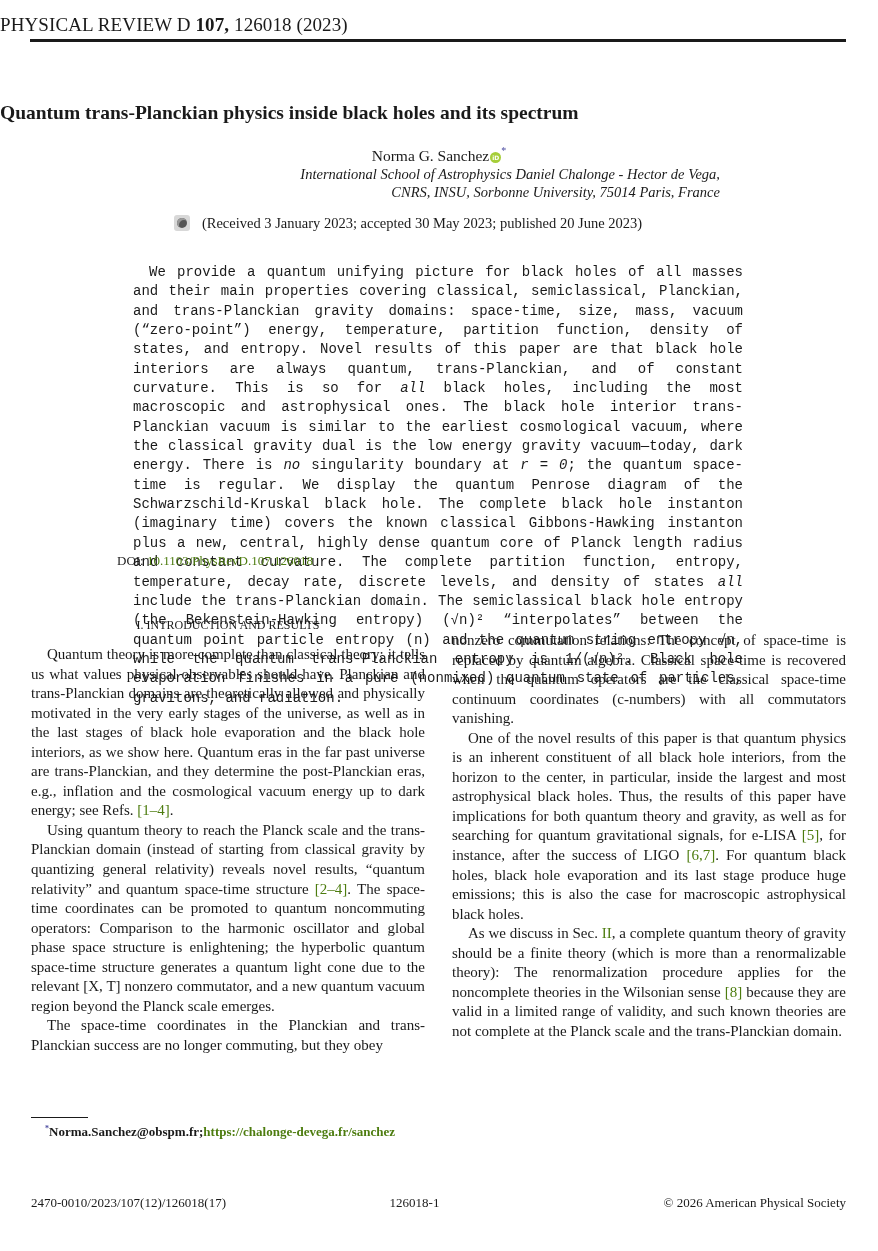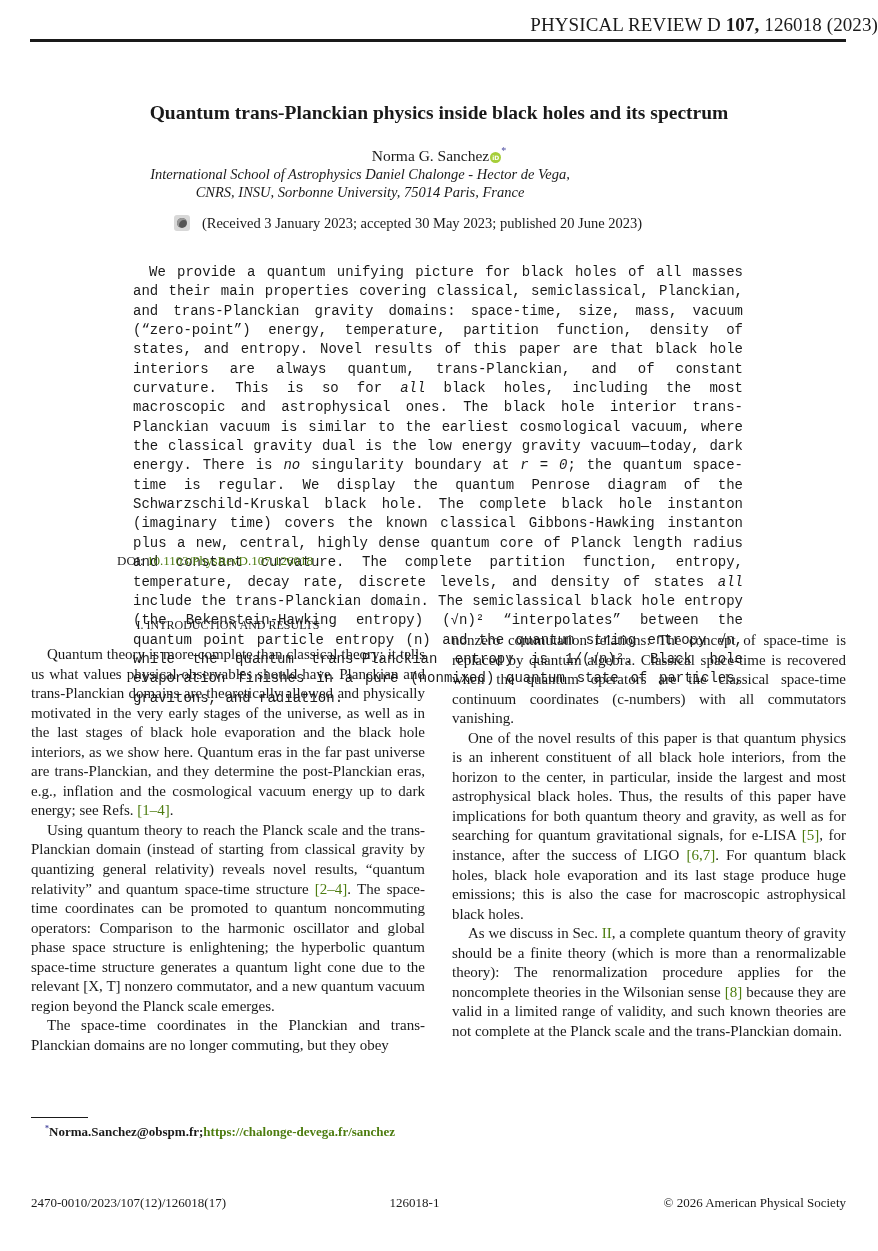--- a/index.html
+++ b/index.html
@@ -1,27 +1,27 @@
 <!DOCTYPE html>
 <html><head>
 <meta charset="utf-8">
 <style>
   html, body { margin: 0; padding: 0; background: #ffffff; }
   body { width: 878px; height: 1251px; position: relative; overflow: hidden;
          font-family: "Liberation Serif", "DejaVu Serif", serif; color: #1a1a1a; }
   .abs { position: absolute; }
-  .journal-header { left: 0; width: 878px; top: 14px; text-align: right; font-size: 19px; letter-spacing: 0.1px; }
+  .journal-header { left: 0; width: 878px; top: 14px; text-align: left; font-size: 19px; letter-spacing: 0.1px; }
   .journal-header b { font-weight: bold; }
   .header-rule { left: 30px; width: 816px; top: 39px; height: 3px; background: #1a1a1a; }
-  .title { left: 0; width: 878px; top: 102px; text-align: center; font-size: 19.5px; font-weight: bold; }
+  .title { left: 0; width: 878px; top: 102px; text-align: left; font-size: 19.5px; font-weight: bold; }
   .author { left: 0; width: 878px; top: 145px; text-align: center; font-size: 15.5px; }
   .orcid { display: inline-block; width: 11px; height: 11px; border-radius: 50%; background: #a6ce39; color: #fff;
            font-family: "DejaVu Sans", sans-serif; font-size: 6px; line-height: 11px; text-align: center; vertical-align: 1px; margin-left: 1px; font-weight: bold; }
   .star { font-size: 10px; vertical-align: 7px; color: #4a4aa0; }
-  .affil { left: 0; width: 720px; text-align: center; font-size: 14.5px; font-style: italic; }
+  .affil { left: 0; width: 720px; text-align: right; font-size: 14.5px; font-style: italic; }
   .dates { left: 0; width: 816px; top: 215px; text-align: center; font-size: 14.5px; }
   .cfu { display: inline-block; width: 16px; height: 16px; border-radius: 3px; background: #d8d8d8; vertical-align: -3px; margin-right: 12px; position: relative; }
   .cfu::after { content: ""; position: absolute; left: 3px; top: 3px; width: 10px; height: 10px; border-radius: 50%; background: #555; box-shadow: inset 2px 2px 0 #999; }
   .abstract { left: 117px; width: 642px; top: 247px; font-size: 14px; line-height: 19.35px; text-align: justify; }
   .abstract p { margin: 16px; text-indent: 16px; font-family: Liberation Mono, monospace; }
   .doi { left: 117px; top: 553px; font-size: 13px; }
   .link { color: #4d7c0f; }
   .col { width: 394px; font-size: 15px; line-height: 19.55px; text-align: justify; }
   .col p { margin: 0; text-indent: 16px; }
   .col p.noindent { text-indent: 0; }
@@ -62,21 +62,21 @@
 <div class="abs doi">
   <span>DOI:</span>
   <span class="link">10.1103/PhysRevD.107.126018</span>
 </div>
 
 <div class="abs section-heading">I. INTRODUCTION AND RESULTS</div>
 
 <div class="abs col col-left">
   <p><span>Quantum theory is more complete than classical theory; it tells us what values physical observables should have. Planckian and trans-Planckian domains are theoretically allowed and physically motivated in the very early stages of the universe, as well as in the last stages of black hole evaporation and the black hole interiors, as we show here. Quantum eras in the far past universe are trans-Planckian, and they determine the post-Planckian eras, e.g., inflation and the cosmological vacuum energy up to dark energy; see Refs. </span><span class="link">[1–4]</span><span>.</span></p>
   <p><span>Using quantum theory to reach the Planck scale and the trans-Planckian domain (instead of starting from classical gravity by quantizing general relativity) reveals novel results, “quantum relativity” and quantum space-time structure </span><span class="link">[2–4]</span><span>. The space-time coordinates can be promoted to quantum noncommuting operators: Comparison to the harmonic oscillator and global phase space structure is enlightening; the hyperbolic quantum space-time structure generates a quantum light cone due to the relevant [X, T] nonzero commutator, and a new quantum vacuum region beyond the Planck scale emerges.</span></p>
-  <p><span>The space-time coordinates in the Planckian and trans-Planckian domains are no longer commuting, but they obey</span></p>
+  <p><span>The space-time coordinates in the Planckian and trans-Planckian success are no longer commuting, but they obey</span></p>
 </div>
 
 <div class="abs col col-right">
   <p class="noindent"><span>nonzero commutation relations: The concept of space-time is replaced by quantum algebra. Classical space-time is recovered when the quantum operators are the classical space-time continuum coordinates (c-numbers) with all commutators vanishing.</span></p>
   <p><span>One of the novel results of this paper is that quantum physics is an inherent constituent of all black hole interiors, from the horizon to the center, in particular, inside the largest and most astrophysical black holes. Thus, the results of this paper have implications for both quantum theory and gravity, as well as for searching for quantum gravitational signals, for e-LISA </span><span class="link">[5]</span><span>, for instance, after the success of LIGO </span><span class="link">[6,7]</span><span>. For quantum black holes, black hole evaporation and its last stage produce huge emissions; this is also the case for macroscopic astrophysical black holes.</span></p>
   <p><span>As we discuss in Sec. </span><span class="link">II</span><span>, a complete quantum theory of gravity should be a finite theory (which is more than a renormalizable theory): The renormalization procedure applies for the noncomplete theories in the Wilsonian sense </span><span class="link">[8]</span><span> because they are valid in a limited range of validity, and such known theories are not complete at the Planck scale and the trans-Planckian domain.</span></p>
 </div>
 
 <div class="abs fn-rule"></div>
 <div class="abs footnote">

